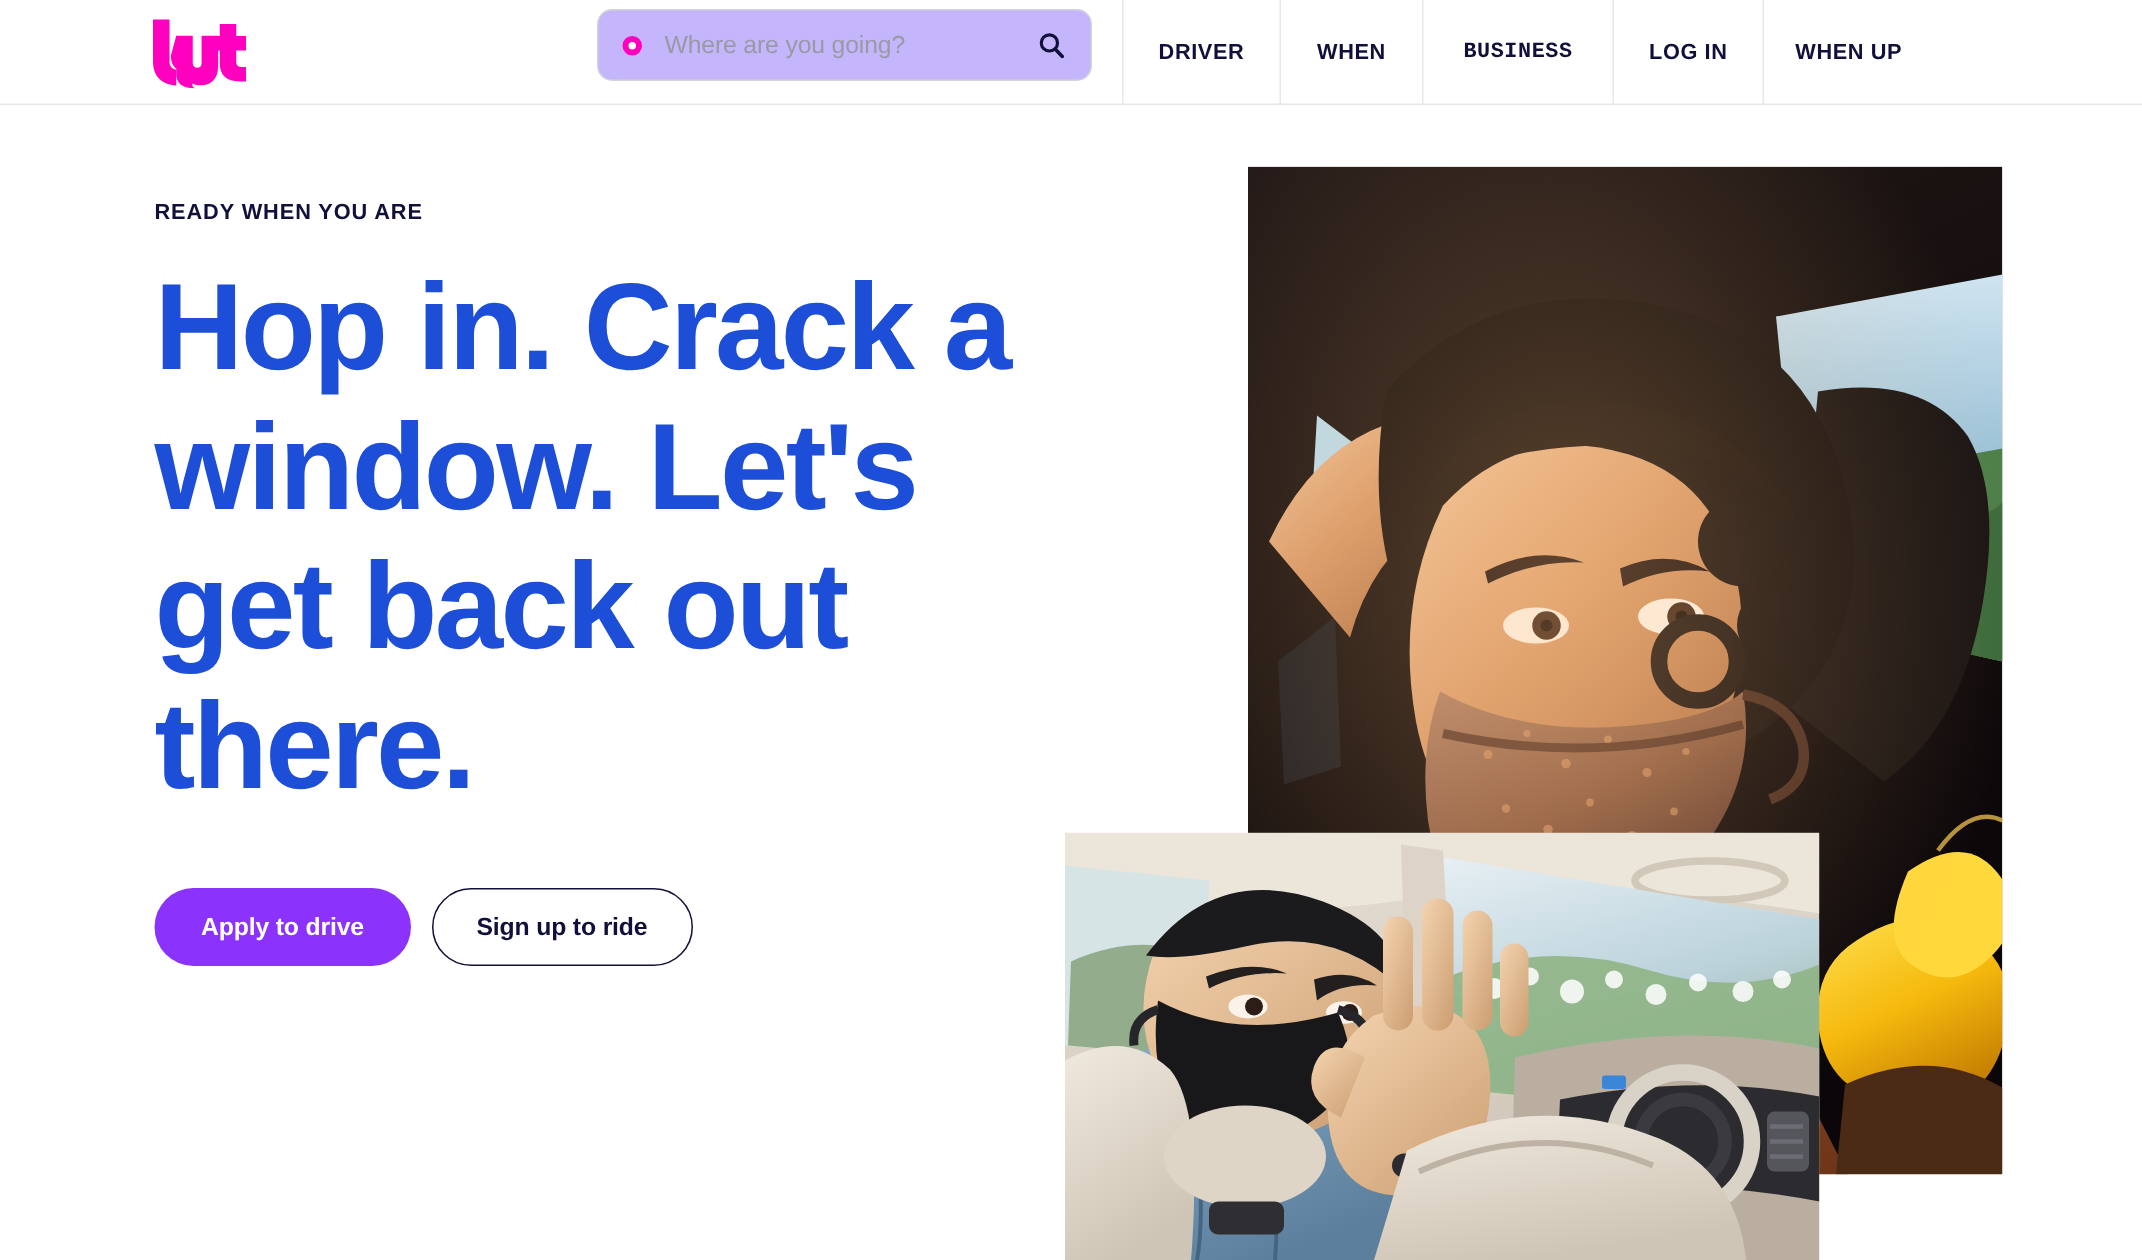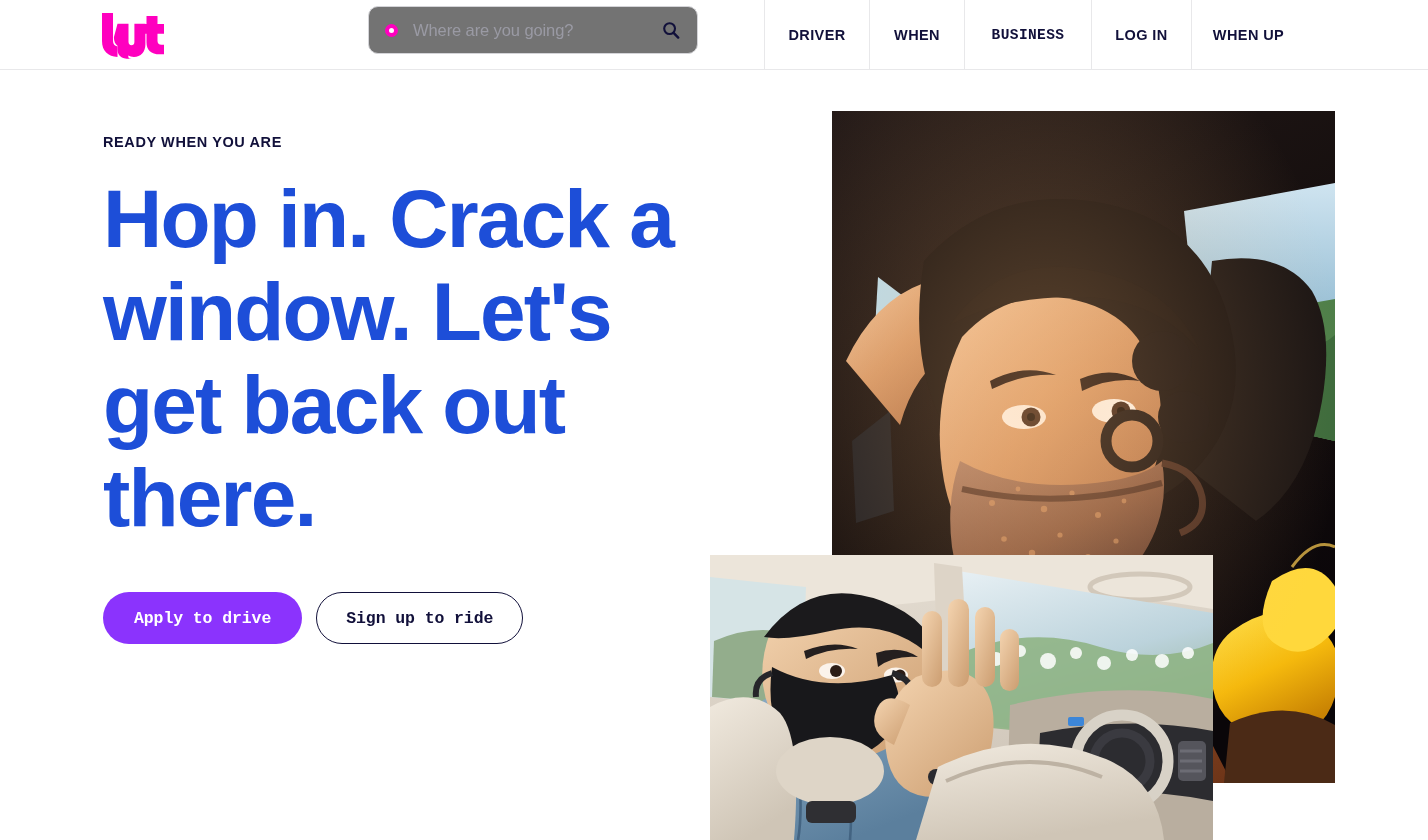--- a/index.html
+++ b/index.html
@@ -27,27 +27,27 @@
     left: 100px;
     top: 11px;
     width: 66px;
     height: 48px;
     display: block;
   }
 
   
   .search-box {
     position: absolute;
-    left: 368px;
+    left: 398px;
     top: 6px;
     width: 330px;
     height: 48px;
     border: 1px solid #d4d4d8;
     border-radius: 10px;
-    background: #737373;
+    background: #c4b5fd;
     display: flex;
     align-items: center;
     padding: 0 14px 0 16px;
   }
   .pin-icon {
     width: 13px;
     height: 13px;
     border-radius: 50%;
     border: 4px solid #ff00bf;
     background: #ffffff;
@@ -74,21 +74,21 @@
     cursor: pointer;
     display: flex;
     align-items: center;
     justify-content: center;
     padding: 0;
   }
 
   
   .nav {
     position: absolute;
-    left: 764px;
+    left: 748px;
     top: 0;
     height: 70px;
     display: flex;
     align-items: flex-start;
     border-left: 1px solid #e8e8ea;
   }
   .nav-item {
     height: 70px;
     display: flex;
     align-items: center;
@@ -137,21 +137,21 @@
     height: 52px;
     border-radius: 26px;
     font-size: 16.5px;
     font-weight: bold;
     letter-spacing: -0.1px;
     display: inline-flex;
     align-items: center;
     justify-content: center;
     cursor: pointer;
     text-decoration: none;
-    font-family: Liberation Mono, monospace;
+    font-family: Liberation Sans, sans-serif;
   }
   .btn-primary { background: #8b33fd; color: #ffffff; border: none; padding: 0 31px; }
   .btn-secondary { background: #ffffff; color: #11103a; border: 1px solid #11103a; padding: 17px 29px; }
 
   
   .hero-img-main {
     position: absolute;
     left: 832px;
     top: 41px;
     width: 503px;

